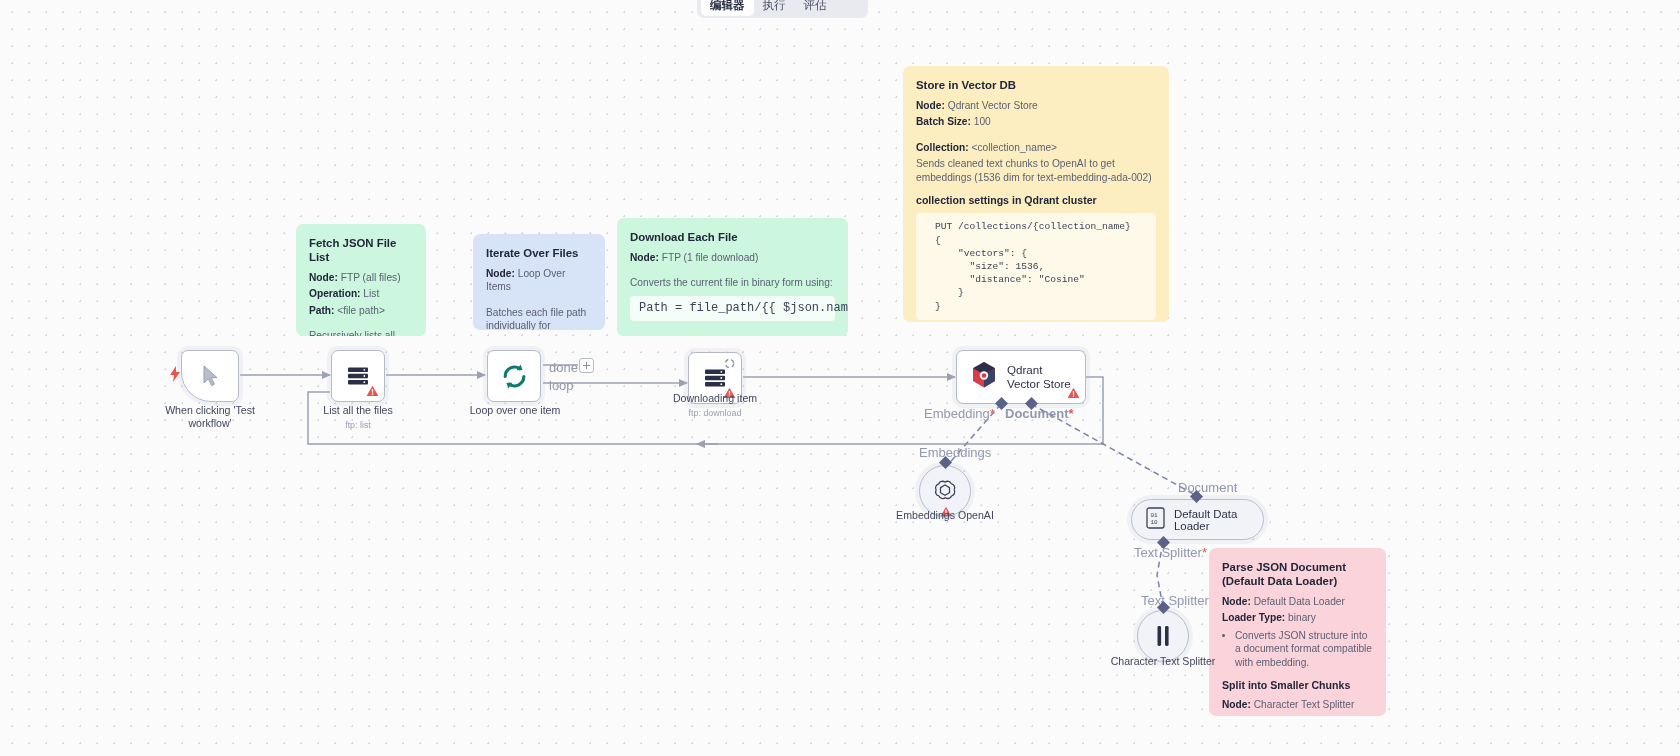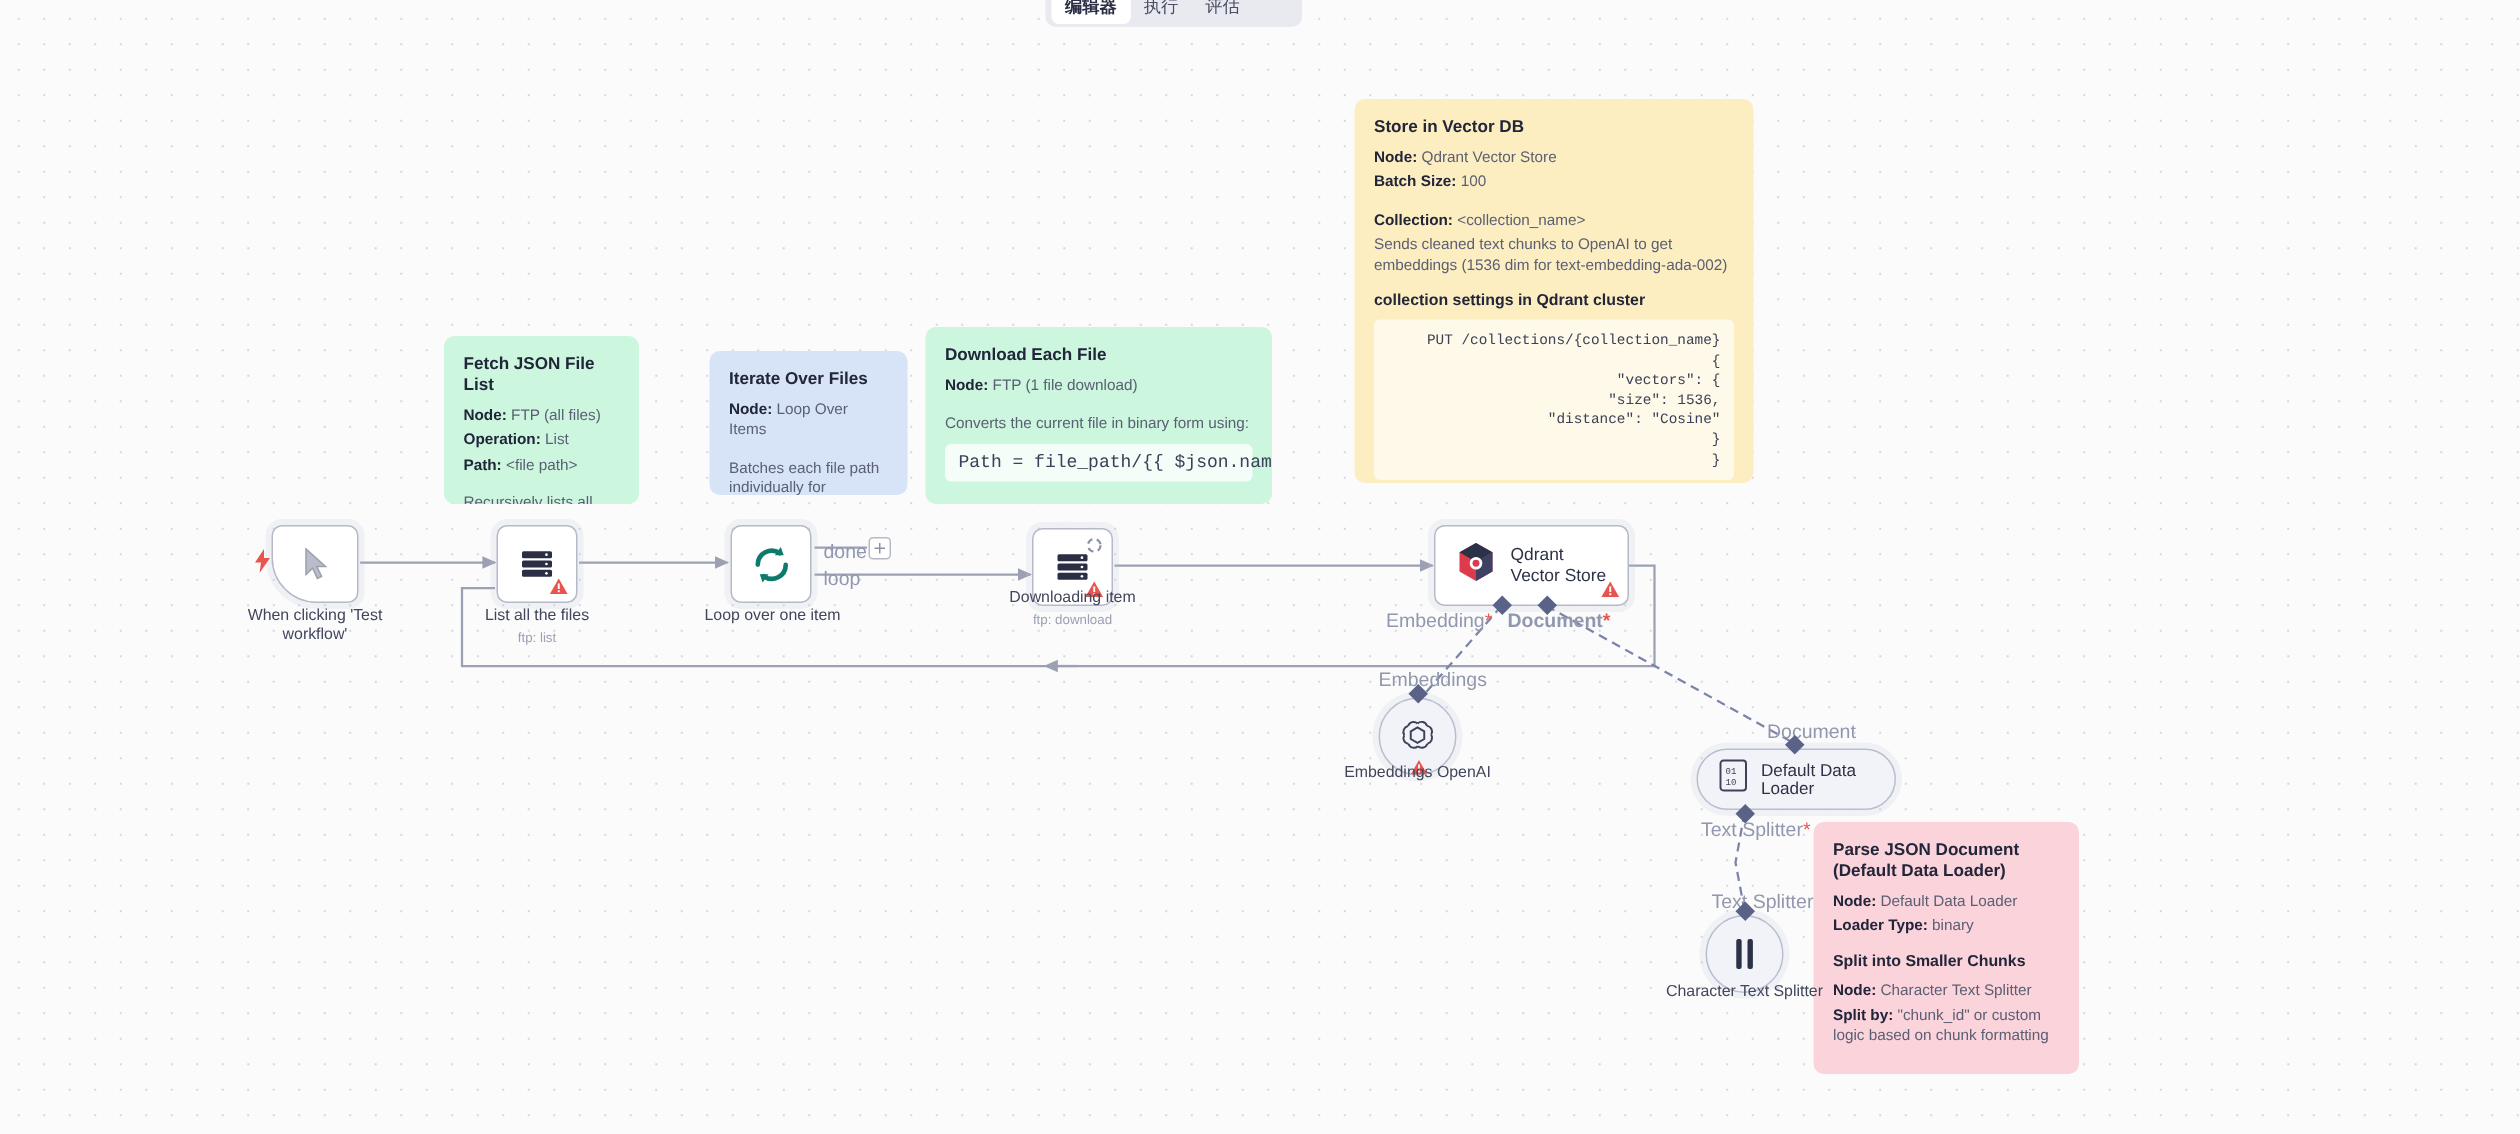--- a/index.html
+++ b/index.html
@@ -68,29 +68,28 @@
   .note li { margin-bottom: 1px; }
 
   .note-green  { background: #ccf6dd; }
   .note-blue   { background: #d7e3f7; }
   .note-yellow { background: #fdeec2; }
   .note-pink   { background: #fbd3da; }
 
   .codebox {
     background: rgba(255,255,255,0.62);
     border-radius: 4px;
-    padding: 7px 9px;
+    padding: 7px 19px;
     font-family: "Liberation Mono", "DejaVu Sans Mono", monospace;
     font-size: 9.6px;
     line-height: 13.2px;
     color: #3b4156;
     white-space: pre;
     margin: 5px 0 4px 0;
     overflow: hidden;
-    text-align: right;
   }
   .codebox-lite {
     background: rgba(255,255,255,0.78);
     border-radius: 4px;
     padding: 6px 9px;
     font-family: "Liberation Mono", "DejaVu Sans Mono", monospace;
     font-size: 12px;
     color: #3b4156;
     white-space: pre;
     margin: 6px 0 0 0;
@@ -240,20 +239,23 @@
       "distance": "Cosine"
     }
 }</div>
 
   </div>
 
   <div class="note note-pink" style="left:1209px; top:548px; width:177px; height:168px;">
     <h4>Parse JSON Document (Default Data Loader)</h4>
     <p><b>Node:</b> <span class="mut">Default Data Loader</span></p>
     <p><b>Loader Type:</b> <span class="mut">binary</span></p>
+    <ul>
+      <li class="mut">Converts JSON structure into a document format compatible with embedding.</li>
+    </ul>
     <h5>Split into Smaller Chunks</h5>
     <p><b>Node:</b> <span class="mut">Character Text Splitter</span></p>
     <p><b>Split by:</b> <span class="mut">"chunk_id" or custom logic based on chunk formatting</span></p>
   </div>
 
   <svg id="edges">
     <defs>
       <marker id="arrowEnd" viewBox="0 0 10 10" refX="8" refY="5" markerWidth="7" markerHeight="7" orient="auto-start-reverse">
         <path d="M 0 1 L 9 5 L 0 9 z" fill="#9ba1b2"></path>
       </marker>

